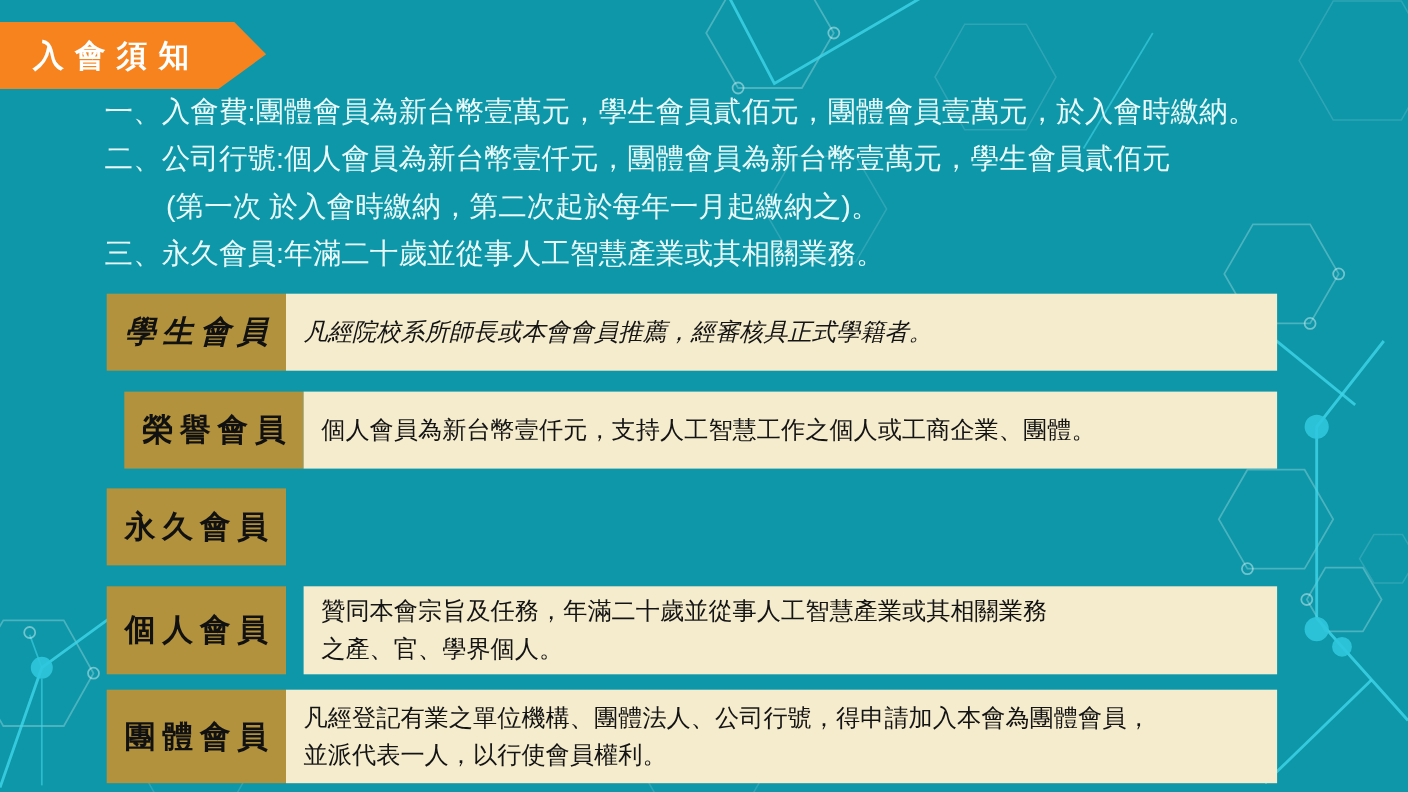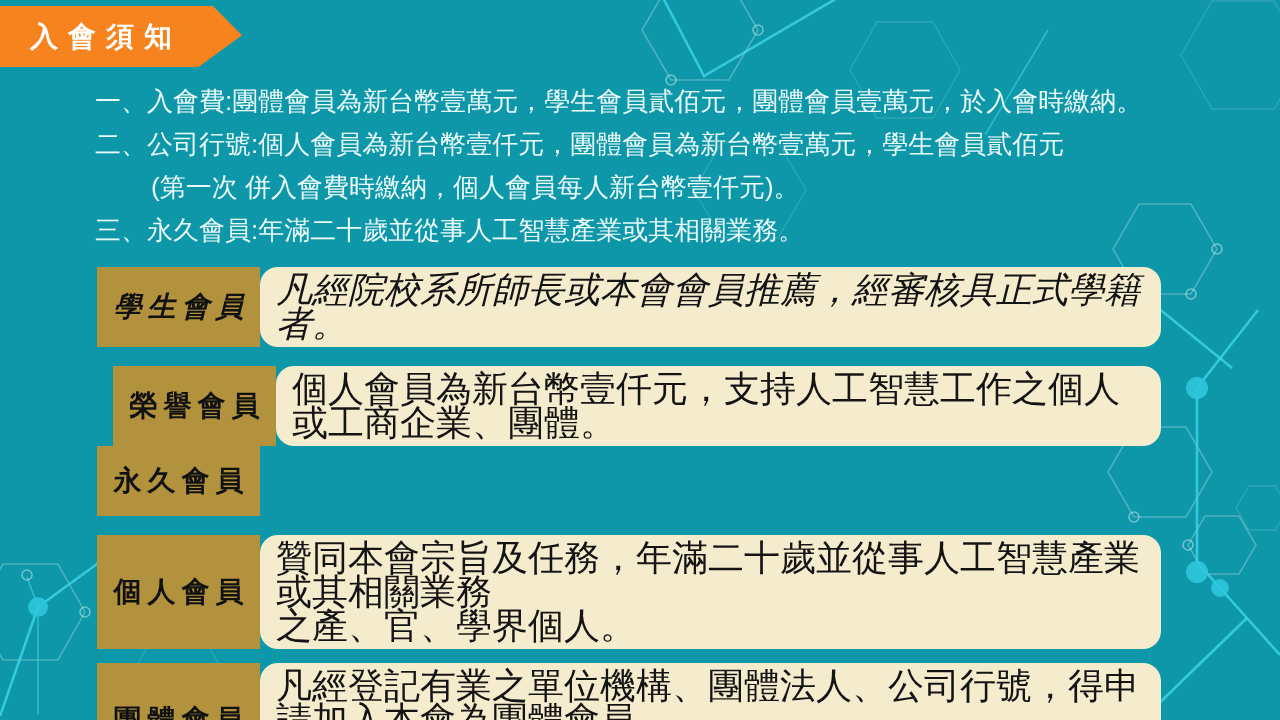--- a/index.html
+++ b/index.html
@@ -10,57 +10,56 @@
   }
   svg.bg{position:absolute;inset:0;}
   .hxf{fill:none;stroke:#e8fbfc;stroke-opacity:.28;stroke-width:1.6;}
   .hxf2{fill:none;stroke:#e8fbfc;stroke-opacity:.15;stroke-width:1.4;}
   .br{fill:none;stroke:#40d6ea;stroke-opacity:.8;stroke-width:2.6;}
   .brthin{fill:none;stroke:#40d6ea;stroke-opacity:.6;stroke-width:1.6;}
   .node{fill:#2fc6dd;fill-opacity:.9;stroke:none;}
   .vdot{fill:none;stroke:#e8fbfc;stroke-opacity:.45;stroke-width:1.6;}
 
   .banner{
-    position:absolute;left:0;top:6px;width:242px;height:61px;
+    position:absolute;left:0;top:20px;width:242px;height:61px;
     background:#f6831e;
     clip-path:polygon(0 0,88% 0,100% 48%,82% 100%,0 100%);
     display:flex;align-items:center;
   }
   .banner span{
     color:#ffffff;font-weight:bold;font-size:28px;
     letter-spacing:10px;padding-left:30px;white-space:nowrap;
   }
 
   .notes{position:absolute;left:95px;top:80px;width:1140px;color:#e9fafa;}
   .note-line{font-size:26px;line-height:43px;white-space:nowrap;}
   .note-line.indent{padding-left:56px;}
 
   .mtable{position:absolute;left:97px;top:267px;width:1064px;}
   .mrow{display:flex;align-items:stretch;}
   .mrow:nth-child(1),.mrow:nth-child(2),.mrow:nth-child(3){min-height:70px;}
-  .mrow:nth-child(4){min-height:74px;}
+  .mrow:nth-child(4){min-height:74px;gap:16px;}
   .mrow:nth-child(5){min-height:85px;}
   .mrow:nth-child(1){margin-bottom:19px;font-style:italic;}
-  .mrow:nth-child(2){padding-left:16px;}
+  .mrow:nth-child(2){margin-bottom:18px;padding-left:16px;}
   .mrow:nth-child(3){margin-bottom:19px;}
   .mrow:nth-child(4){margin-bottom:14px;}
   .mlabel{
     width:163px;flex:none;background:#b2923d;
     display:flex;align-items:center;justify-content:center;
     color:#111111;font-weight:bold;font-size:28px;letter-spacing:6px;
     text-indent:6px; 
     white-space:nowrap;
   }
   .mdesc{
     flex:1;background:#f5ecce;
     display:flex;align-items:center;
     padding:6px 18px 6px 16px;
-    color:#141414;font-size:36px;line-height:34px;
+    color:#141414;font-size:22px;line-height:34px;
     white-space:pre-line;
-    border-radius:18px;
   }
 </style>
 </head>
 <body>
 
 <div class="stage">
 
   <svg class="bg" width="1280" height="720" viewBox="0 0 1280 720">
 
     <polygon class="hxf" points="671,-20 729,-20 758,30 729,80 671,80 642,30"></polygon>
@@ -99,21 +98,21 @@
     <circle class="vdot" cx="85" cy="612" r="5"></circle>
   </svg>
 
   <div class="banner">
     <span>入會須知</span>
   </div>
 
   <div class="notes">
     <div class="note-line">一、入會費:團體會員為新台幣壹萬元，學生會員貳佰元，團體會員壹萬元，於入會時繳納。</div>
     <div class="note-line">二、公司行號:個人會員為新台幣壹仟元，團體會員為新台幣壹萬元，學生會員貳佰元</div>
-    <div class="note-line indent">(第一次 併入會費時繳納，個人會員每人新台幣壹仟元)。</div>
+    <div class="note-line indent">(第一次 於入會時繳納，第二次起於每年一月起繳納之)。</div>
     <div class="note-line">三、永久會員:年滿二十歲並從事人工智慧產業或其相關業務。</div>
   </div>
 
   <div class="mtable">
     <div class="mrow">
       <div class="mlabel">學生會員</div>
       <div class="mdesc">凡經院校系所師長或本會會員推薦，經審核具正式學籍者。</div>
     </div>
     <div class="mrow">
       <div class="mlabel">榮譽會員</div>

